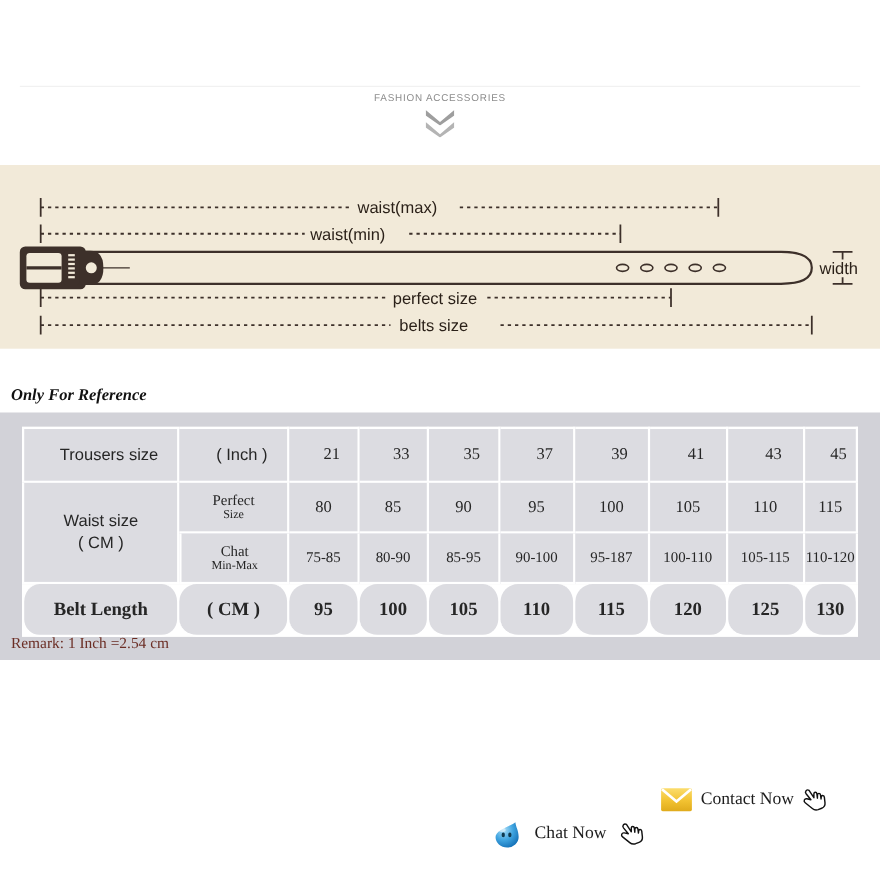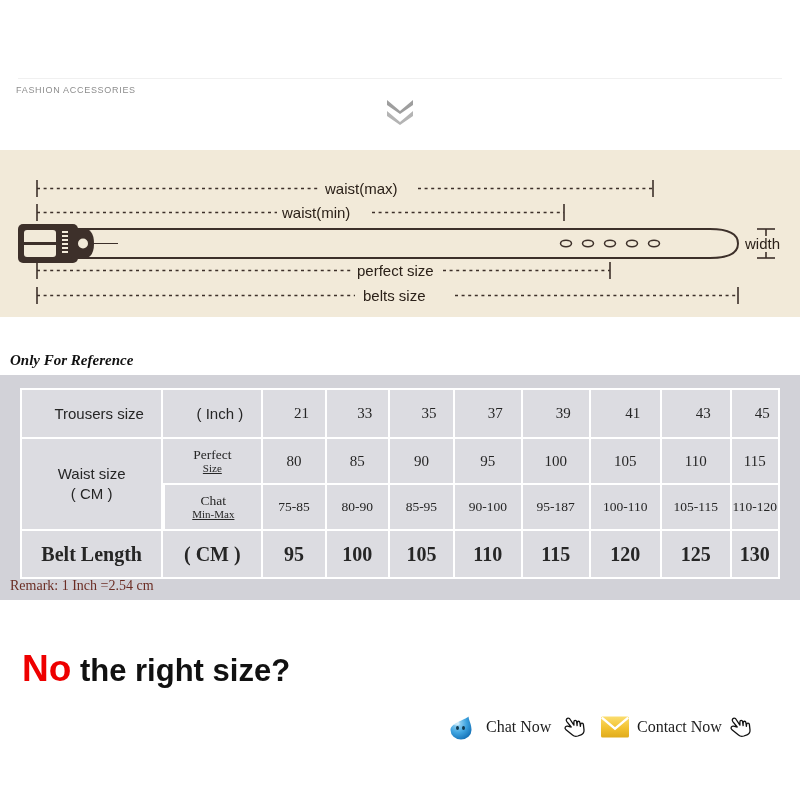--- a/index.html
+++ b/index.html
@@ -39,20 +39,21 @@
     left: 18px;
     right: 18px;
     height: 1px;
     background: #f0f0f0;
   }
   .header-sub {
     position: absolute;
     top: 79px;
     left: 0;
     width: 100%;
+    text-align: center;
   }
   .header-sub span {
     display: inline-block;
     background: #ffffff;
     padding: 0 16px;
     font-size: 9px;
     letter-spacing: 0.7px;
     color: #8d8d8d;
     font-family: "Liberation Sans", sans-serif;
   }
@@ -129,32 +130,32 @@
   .c-num-serif {
     font-family: "Liberation Serif", serif;
     font-size: 15px;
   }
   .c-num-small {
     font-family: "Liberation Serif", serif;
     font-size: 13.5px;
   }
   .c-bold {
     font-family: "Liberation Serif", serif;
-    font-size: 20px;
+    font-size: 17px;
     font-weight: bold;
+    border-radius: 16px;
   }
   .c-subhead {
     font-family: "Liberation Serif", serif;
     font-size: 13.5px;
     line-height: 1.12;
   }
   .c-subhead .small {
     font-size: 11px;
     display: block;
-    text-decoration: underline;
   }
   .waist-label {
     font-family: "Liberation Sans", sans-serif;
     font-size: 15px;
     line-height: 1.35;
   }
   .remark {
     position: absolute;
     left: 10px;
     top: 578px;
@@ -195,21 +196,21 @@
     font-weight: bold;
     color: #111111;
     white-space: nowrap;
   }
   .cta {
     position: absolute;
     display: flex;
     align-items: center;
     gap: 7px;
   }
-  .cta-chat { left: 448px; top: 714px; gap: 12px; }
+  .cta-chat { left: 448px; top: 745px; gap: 12px; }
   .cta-mail { left: 600px; top: 714px; }
   .cta-label {
     font-family: "Liberation Serif", serif;
     font-size: 16px;
     color: #1d1d1d;
     white-space: nowrap;
   }
 </style>
 </head>
 <body>
@@ -361,23 +362,20 @@
       <td class="c-bold">125</td>
       <td class="c-bold">130</td>
     </tr>
   </tbody>
     </table>
 </div>
 
 <div class="remark">Remark: 1 Inch =2.54 cm</div>
 
 <div class="contact">
-  <div class="headline1">
-    <span class="no">No</span><span> the right size?</span>
-  </div>
 </div>
 
 <div class="cta cta-chat">
   <svg width="26" height="26" viewBox="0 0 26 26">
     <defs>
       <radialGradient id="gchat" cx="35%" cy="30%" r="75%">
         <stop offset="0%" stop-color="#a9ddf7"></stop>
         <stop offset="55%" stop-color="#3fa4e0"></stop>
         <stop offset="100%" stop-color="#1572b8"></stop>
       </radialGradient>

